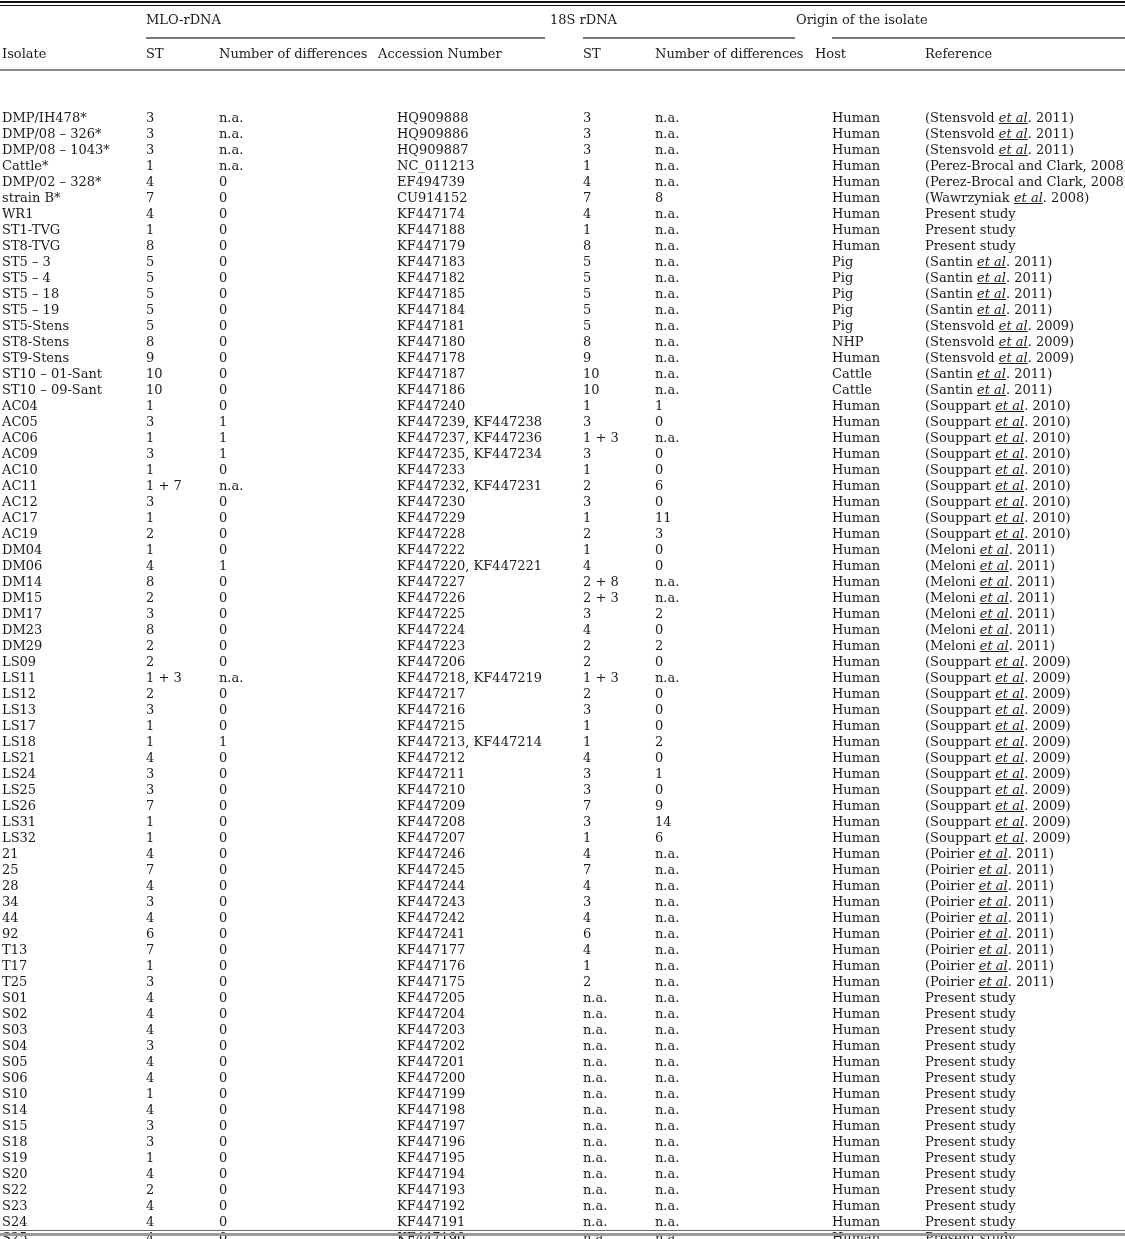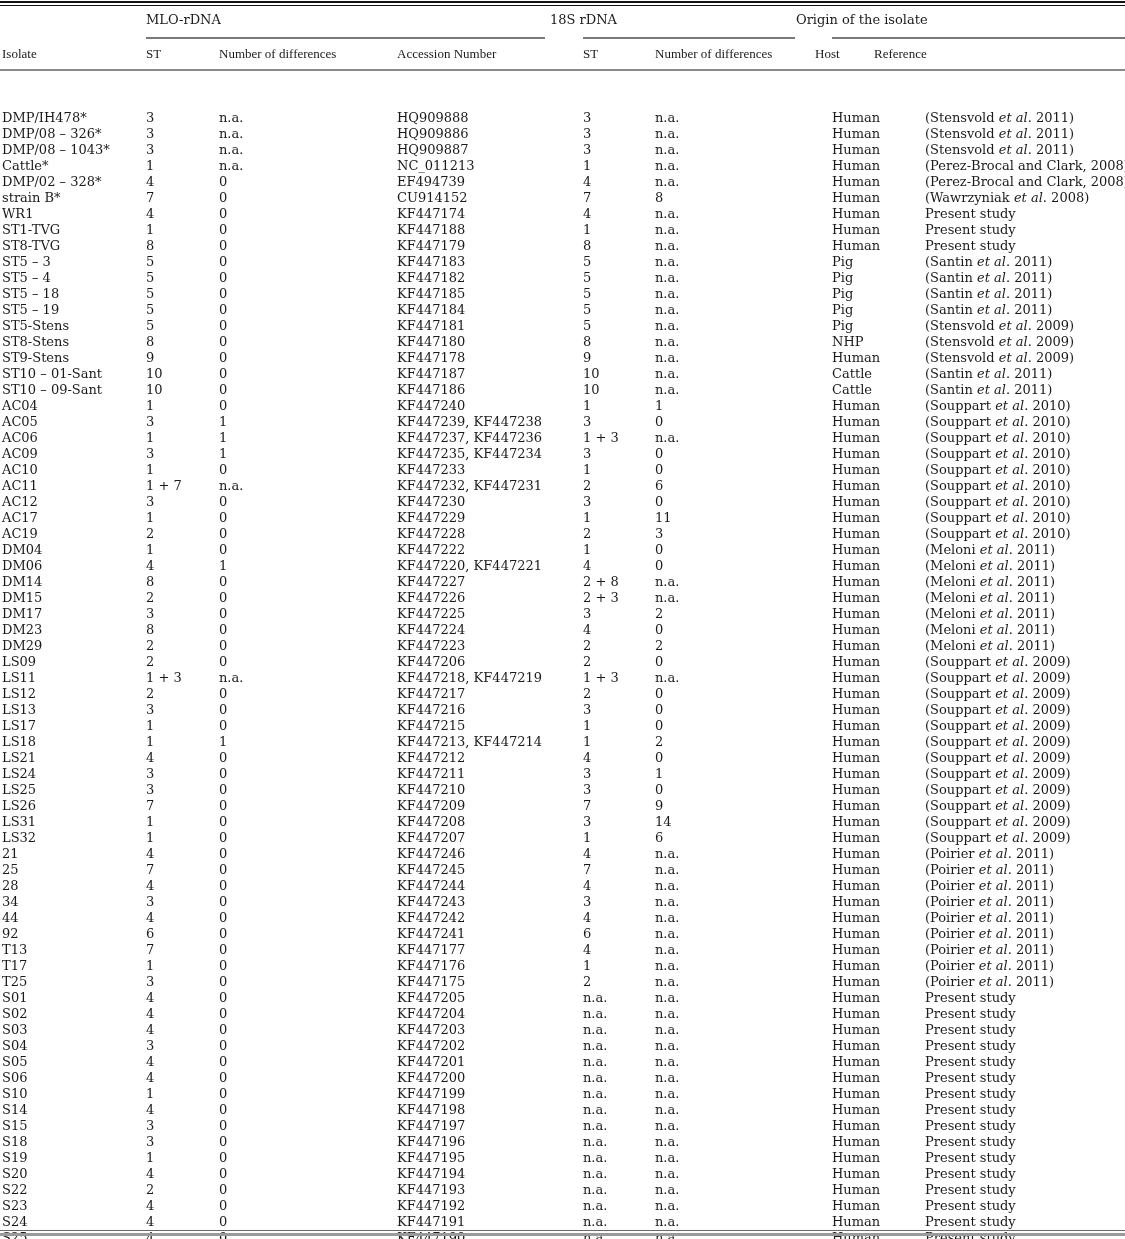--- a/index.html
+++ b/index.html
@@ -6,56 +6,56 @@
   body { width: 1125px; height: 1239px; overflow: hidden; position: relative;
          font-family: "DejaVu Serif", "Liberation Serif", serif; color: #1a1a1a; }
   .rule { position: absolute; left: 0; width: 1125px; background: #000; }
   .rule.top1 { top: 1px; height: 2px; background: #111; }
   .rule.top2 { top: 5px; height: 1px; background: #111; }
   .rule.hdr  { top: 69px; height: 2px; background: #8a8a8a; }
   .rule.bot1 { top: 1230px; height: 1px; background: #6a6a6a; }
   .rule.bot2 { top: 1233px; height: 3px; background: #9a9a9a; }
   .group-line { position: absolute; top: 37px; height: 2px; background: #7a7a7a; }
   .gh { position: absolute; top: 12px; font-size: 13px; line-height: 16px; white-space: nowrap; }
-  .ch { position: absolute; top: 46px; font-size: 13px; line-height: 16px; white-space: nowrap; font-family: Liberation Serif, serif; }
+  .ch { position: absolute; top: 46px; font-size: 13px; line-height: 16px; white-space: nowrap; }
   #tbody { position: absolute; top: 74px; left: 0; width: 1125px; margin-top: 36px; }
   .row { position: relative; height: 16px; font-size: 13px; line-height: 16px; white-space: nowrap; }
   .cell { position: absolute; top: 0; }
   .c-iso { left: 2px; }
   .c-mst { left: 146px; }
   .c-mdiff { left: 219px; }
   .c-acc { left: 397px; }
   .c-sst { left: 583px; }
   .c-sdiff { left: 655px; }
   .c-host { left: 832px; }
   .c-ref { left: 925px; }
-  .ref i { font-style: italic; }
+  .ref i { font-style: italic; text-decoration: underline; }
 </style>
 </head>
 <body>
 
 <div class="rule top1"></div>
 <div class="rule top2"></div>
 
 <div class="gh" style="left:146px">MLO-rDNA</div>
 <div class="gh" style="left:550px">18S rDNA</div>
 <div class="gh" style="left:796px">Origin of the isolate</div>
 
 <div class="group-line" style="left:146px;width:399px"></div>
 <div class="group-line" style="left:583px;width:212px"></div>
 <div class="group-line" style="left:832px;width:293px"></div>
 
 <div class="ch" style="left:2px">Isolate</div>
 <div class="ch" style="left:146px">ST</div>
 <div class="ch" style="left:219px">Number of differences</div>
-<div class="ch" style="left:397px">Accession Number</div>
+<div class="ch" style="left:378px">Accession Number</div>
 <div class="ch" style="left:583px">ST</div>
 <div class="ch" style="left:655px">Number of differences</div>
 <div class="ch" style="left:815px">Host</div>
-<div class="ch" style="left:874px">Reference</div>
+<div class="ch" style="left:925px">Reference</div>
 
 <div class="rule hdr"></div>
 
 <div id="tbody">
     <div class="row">
       <span class="cell c-iso">DMP/IH478*</span>
       <span class="cell c-mst">3</span>
       <span class="cell c-mdiff">n.a.</span>
       <span class="cell c-acc">HQ909888</span>
       <span class="cell c-sst">3</span>

